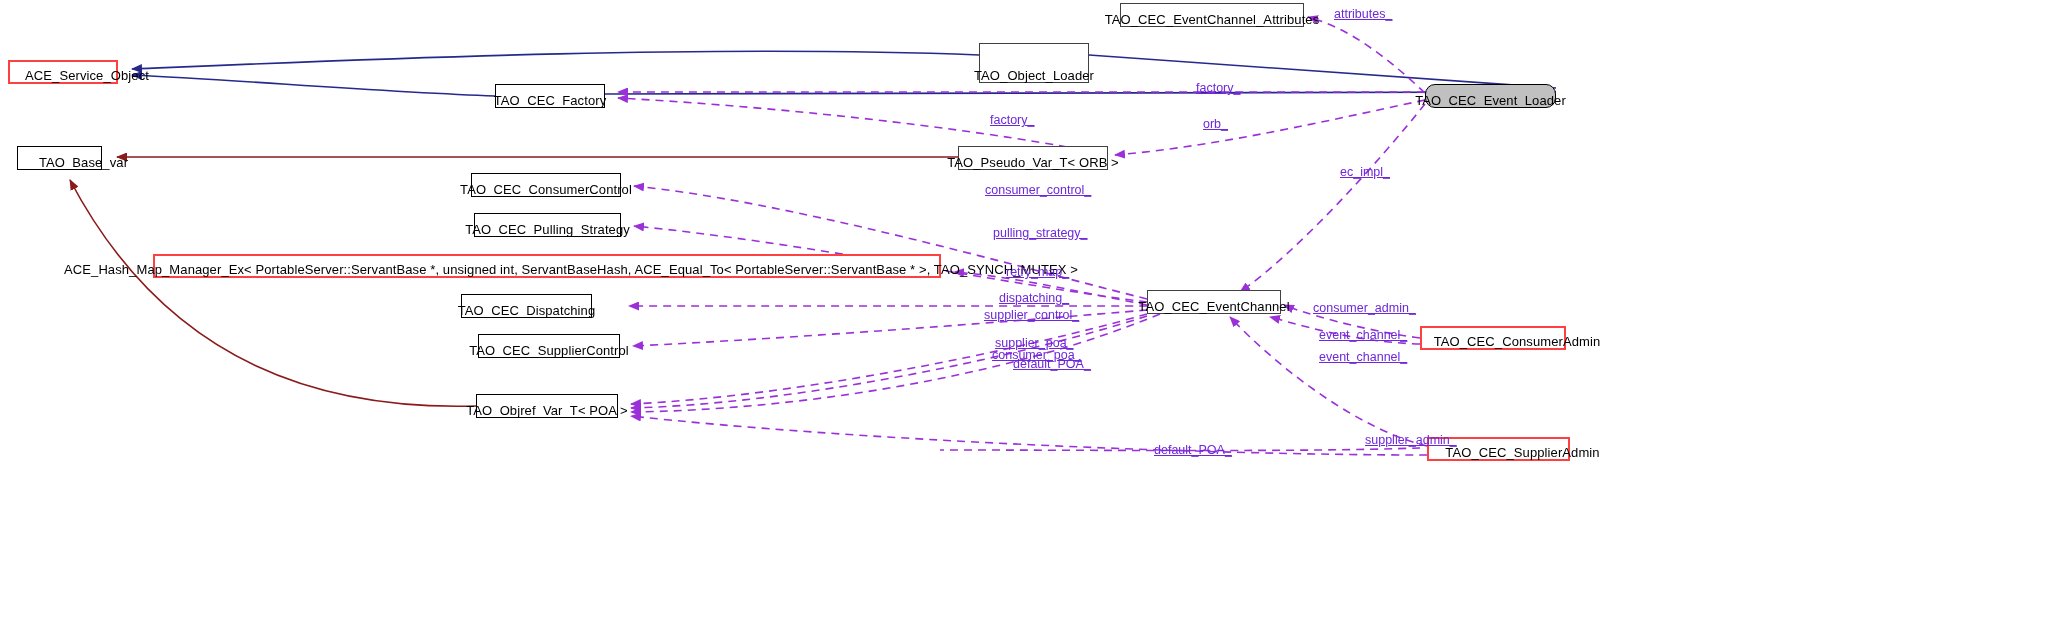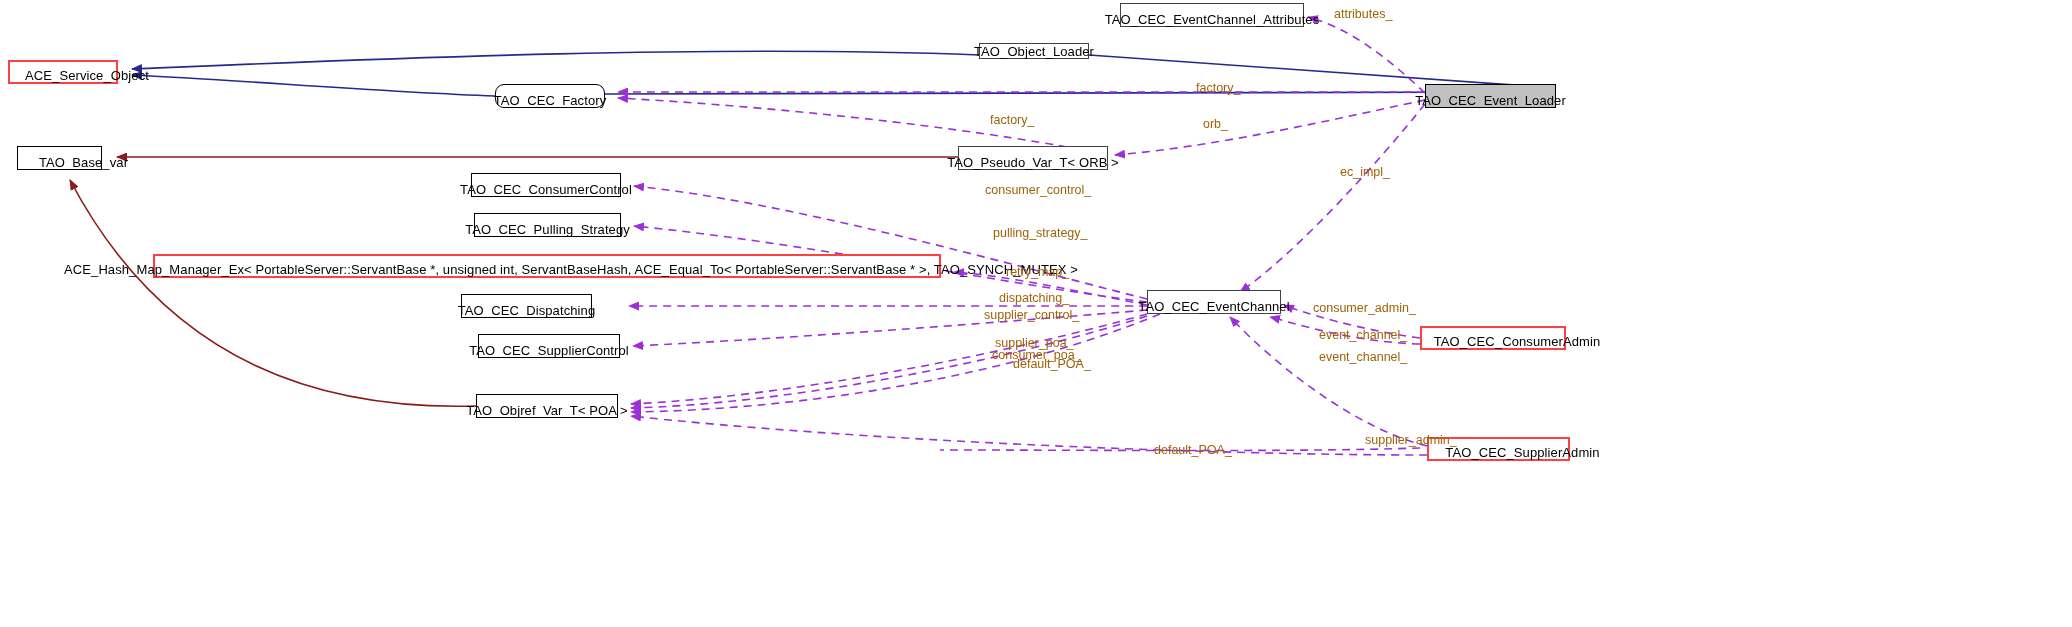--- a/index.html
+++ b/index.html
@@ -6,21 +6,21 @@
   body{font-family:"Liberation Sans", sans-serif;}
   #diagram{position:relative;width:2072px;height:627px;background:#fff;overflow:hidden;}
   svg.edges{position:absolute;left:0;top:0;width:2072px;height:627px;pointer-events:none;}
   .node{position:absolute;box-sizing:border-box;display:flex;align-items:flex-end;justify-content:center;
         background:#ffffff;border:1px solid #000000;font-size:13px;color:#000;white-space:nowrap;
         line-height:1;letter-spacing:0.1px;}
   .node.red{border:2px solid #ff4040;padding-left:48px;}
   .node.gray{border:1px solid #000;background:#c0c0c0;}
   .node.dark{border:1px solid #404040;}
   .node .lbl{padding:0 6px;}
-  .edge-label{position:absolute;font-size:12.5px;color:#a16207;white-space:nowrap;background:transparent;}
+  .edge-label{position:absolute;font-size:12.5px;color:#6d28d9;white-space:nowrap;background:transparent;text-decoration:underline;}
 </style>
 </head>
 <body>
 
 <div id="diagram">
 
   <svg class="edges" viewBox="0 0 2072 627">
     <defs>
       <marker id="navy-arrow" markerWidth="11" markerHeight="9" refX="10" refY="4.5" orient="auto" markerUnits="userSpaceOnUse">
         <path d="M0,0 L11,4.5 L0,9 Z" fill="#26298c"></path>
@@ -66,30 +66,30 @@
       <path d="M 1420,448 C 1300,452 1100,450 940,450"></path>
     </g>
   </svg>
 
   <div class="node red" style="left:8px;top:60px;width:110px;height:24px;">
       <span class="lbl">ACE_Service_Object</span>
     </div>
   <div class="node" style="left:17px;top:146px;width:85px;height:24px;padding-left:48px;">
       <span class="lbl">TAO_Base_var</span>
     </div>
-  <div class="node" style="left:495px;top:84px;width:110px;height:24px;border-radius:9px;">
+  <div class="node" style="left:495px;top:84px;width:110px;height:24px;">
       <span class="lbl">TAO_CEC_Factory</span>
     </div>
-  <div class="node dark" style="left:979px;top:43px;width:110px;height:16px;">
+  <div class="node dark" style="left:979px;top:43px;width:110px;height:40px;">
       <span class="lbl">TAO_Object_Loader</span>
     </div>
   <div class="node dark" style="left:1120px;top:3px;width:184px;height:24px;">
       <span class="lbl">TAO_CEC_EventChannel_Attributes</span>
     </div>
-  <div class="node gray" style="left:1425px;top:84px;width:131px;height:24px;">
+  <div class="node gray" style="left:1425px;top:84px;width:131px;height:24px;border-radius:10px;">
       <span class="lbl">TAO_CEC_Event_Loader</span>
     </div>
   <div class="node dark" style="left:958px;top:146px;width:150px;height:24px;">
       <span class="lbl">TAO_Pseudo_Var_T&lt; ORB &gt;</span>
     </div>
   <div class="node" style="left:471px;top:173px;width:150px;height:24px;">
       <span class="lbl">TAO_CEC_ConsumerControl</span>
     </div>
   <div class="node" style="left:474px;top:213px;width:147px;height:24px;">
       <span class="lbl">TAO_CEC_Pulling_Strategy</span>

